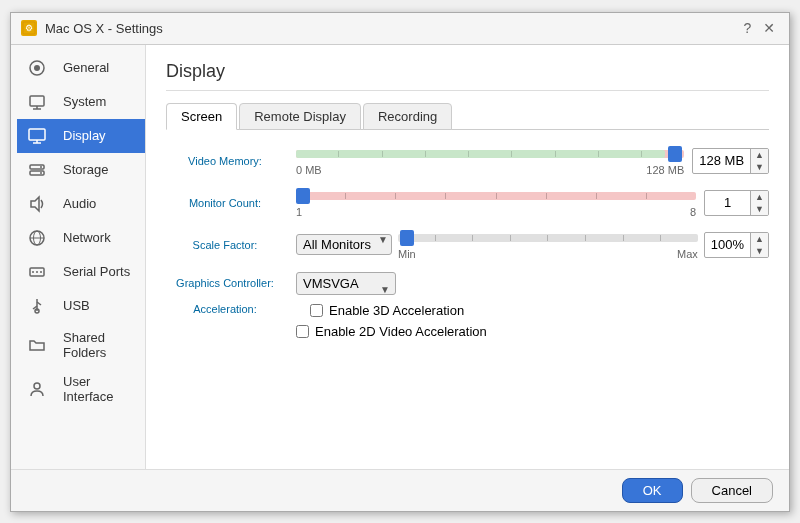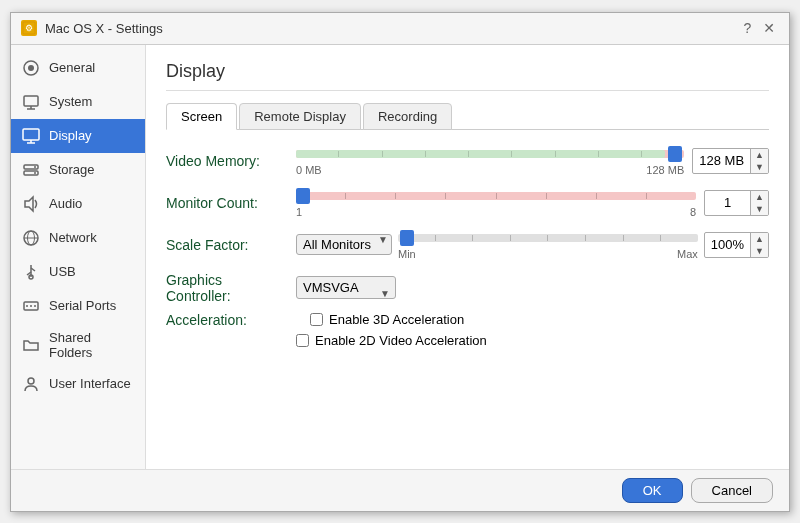--- a/index.html
+++ b/index.html
@@ -83,26 +83,27 @@
       width: 135px;
       background: #f7f7f7;
       border-right: 1px solid #ddd;
       padding: 6px 0;
       overflow-y: auto;
     }
 
     .sidebar-item {
       display: flex;
       align-items: center;
-      gap: 8px;
+      gap: 16px;
       padding: 7px 10px;
       cursor: pointer;
       color: #333;
       font-size: 13px;
       border-radius: 0;
+      margin-left: 6px;
     }
 
     .sidebar-item.active {
       background: #3875d7;
       color: white;
     }
 
     .sidebar-item .item-icon {
       width: 20px;
       height: 20px;
@@ -161,24 +162,24 @@
     }
 
     .setting-row {
       display: flex;
       align-items: center;
       margin-bottom: 12px;
     }
 
     .setting-label {
       width: 130px;
-      text-align: left;
+      text-align: center;
       padding-right: 12px;
-      color: #14532d;
-      font-size: 14px;
+      color: #0369a1;
+      font-size: 11px;
       flex-shrink: 0;
     }
 
     .setting-control {
       flex: 1;
       display: flex;
       flex-direction: column;
     }
 
     .slider-track {
@@ -472,39 +473,39 @@
             <ellipse cx="9" cy="9" rx="3.5" ry="7" fill="none" stroke="#666" stroke-width="1"></ellipse>
             <line x1="2" y1="9" x2="16" y2="9" stroke="#666" stroke-width="1"></line>
           </svg>
         </div>
         <span>Network</span>
       </div>
 
       <div class="sidebar-item">
         <div class="item-icon">
           <svg width="18" height="18" viewBox="0 0 18 18">
+            <rect x="2" y="5" width="14" height="8" rx="1" fill="none" stroke="#666" stroke-width="1.5"></rect>
+            <circle cx="5" cy="9" r="1" fill="#666"></circle>
+            <circle cx="9" cy="9" r="1" fill="#666"></circle>
+            <circle cx="13" cy="9" r="1" fill="#666"></circle>
+          </svg>
+        </div>
+        <span>Serial Ports</span>
+      </div>
+
+      <div class="sidebar-item">
+        <div class="item-icon">
+          <svg width="18" height="18" viewBox="0 0 18 18">
             <line x1="9" y1="2" x2="9" y2="14" stroke="#666" stroke-width="1.5"></line>
             <circle cx="9" cy="14" r="2" fill="none" stroke="#666" stroke-width="1.5"></circle>
             <line x1="9" y1="5" x2="13" y2="8" stroke="#666" stroke-width="1.5"></line>
             <line x1="9" y1="9" x2="5" y2="12" stroke="#666" stroke-width="1.5"></line>
           </svg>
         </div>
         <span>USB</span>
-      </div>
-
-      <div class="sidebar-item">
-        <div class="item-icon">
-          <svg width="18" height="18" viewBox="0 0 18 18">
-            <rect x="2" y="5" width="14" height="8" rx="1" fill="none" stroke="#666" stroke-width="1.5"></rect>
-            <circle cx="5" cy="9" r="1" fill="#666"></circle>
-            <circle cx="9" cy="9" r="1" fill="#666"></circle>
-            <circle cx="13" cy="9" r="1" fill="#666"></circle>
-          </svg>
-        </div>
-        <span>Serial Ports</span>
       </div>
 
       <div class="sidebar-item">
         <div class="item-icon">
           <svg width="18" height="18" viewBox="0 0 18 18">
             <path d="M2,6 L2,14 L16,14 L16,7 L8,7 L6,5 L2,5 Z" fill="none" stroke="#666" stroke-width="1.5"></path>
           </svg>
         </div>
         <span>Shared Folders</span>
       </div>

